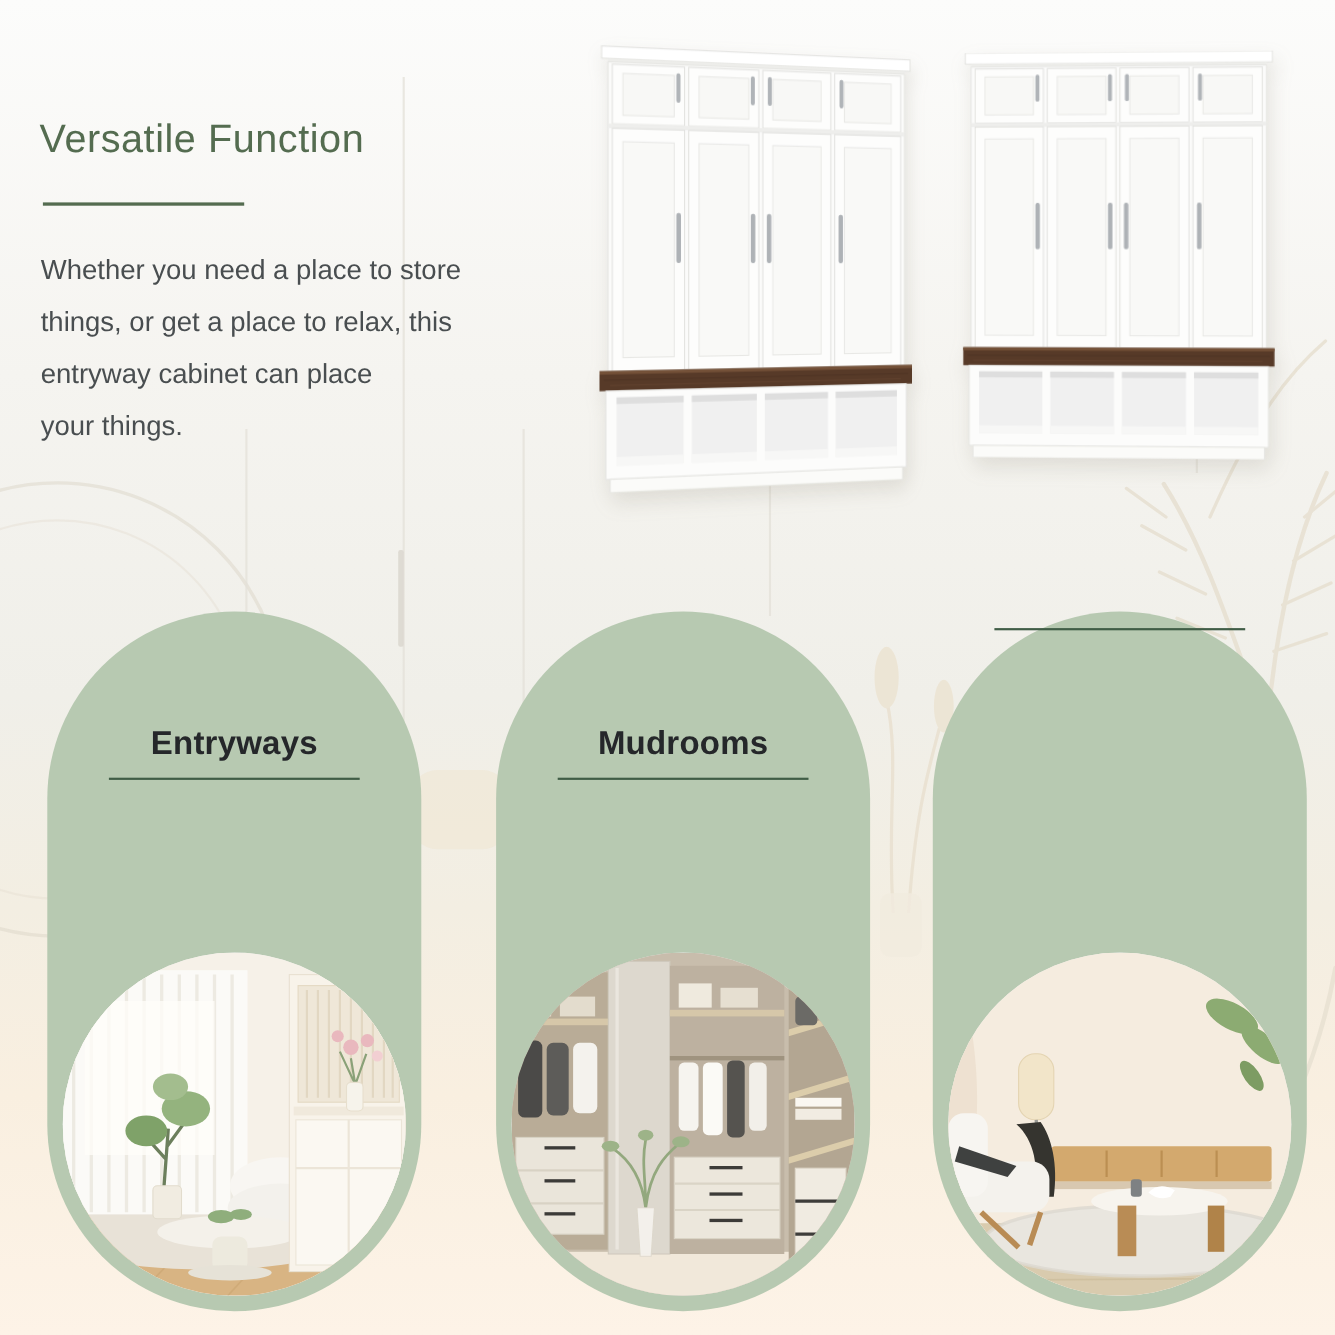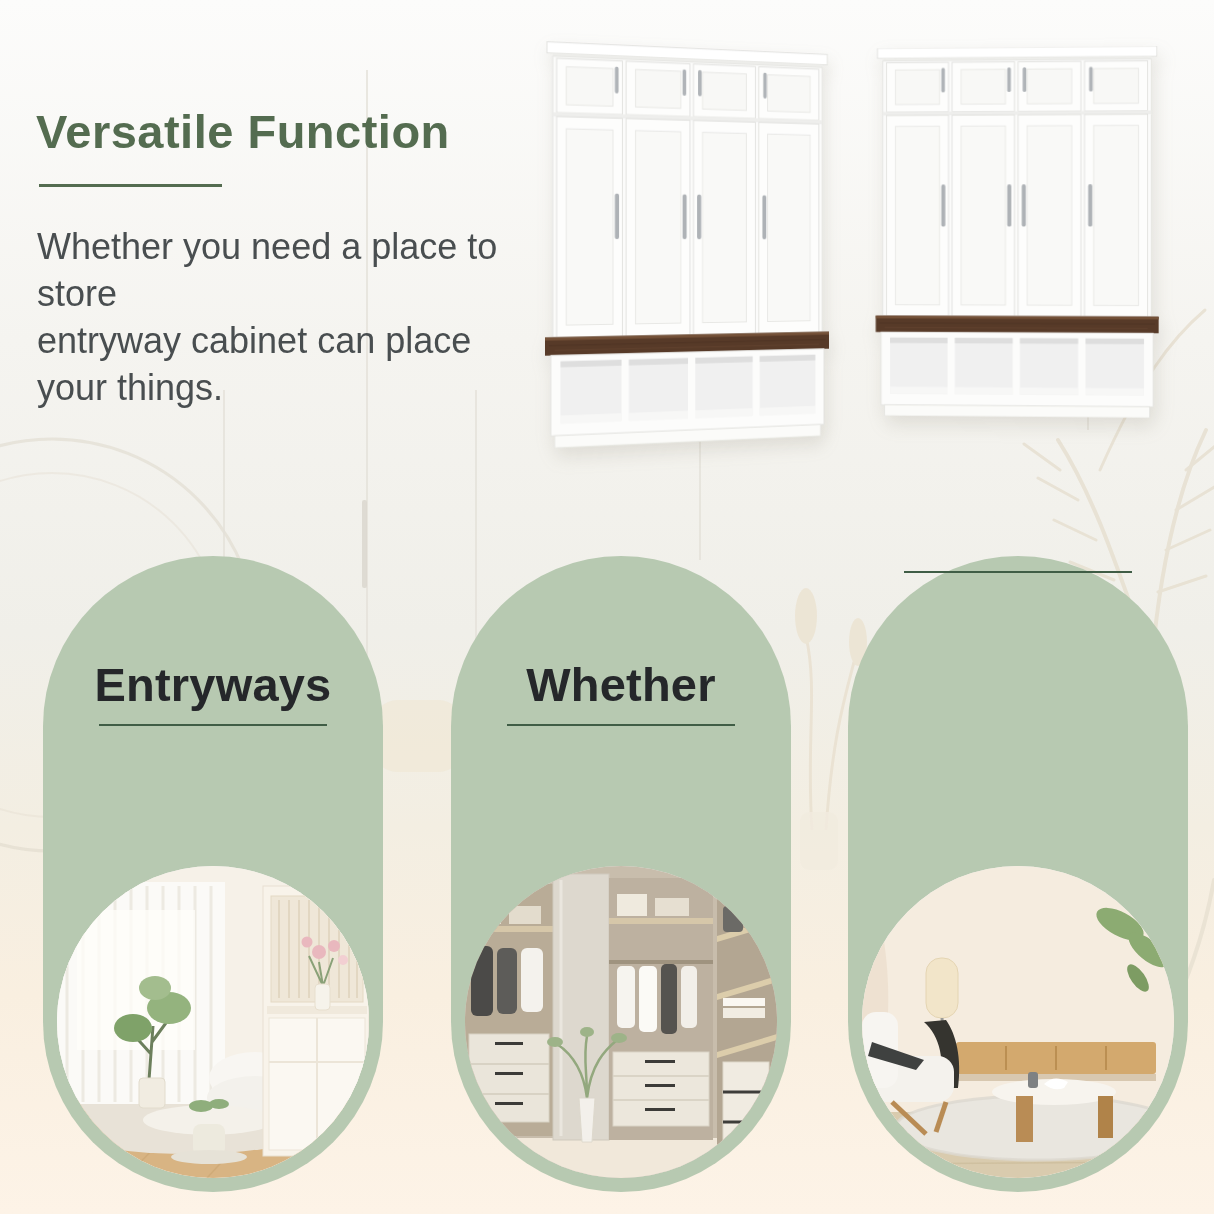--- a/index.html
+++ b/index.html
@@ -5,39 +5,39 @@
   html,body{margin:0;padding:0;background:#ffffff;}
   .canvas{
     position:relative;width:1214px;height:1214px;overflow:hidden;
     background:linear-gradient(180deg,#fcfcfb 0%,#f5f4f0 28%,#f0efe9 52%,#f3eee2 68%,#f9efe0 82%,#fdf3e7 100%);
     font-family:"Liberation Sans",sans-serif;
   }
   .bg-decor{position:absolute;left:0;top:0;width:1214px;height:1214px;z-index:0;}
   
   .hero-title{
     position:absolute;left:36px;top:106px;margin:0;z-index:2;
-    font-size:47px;font-weight:bold;color:#546c50;letter-spacing:.5px;line-height:1.1;
+    font-size:36px;font-weight:normal;color:#546c50;letter-spacing:.5px;line-height:1.1;
   }
   .title-rule{position:absolute;left:39px;top:184px;width:183px;height:3px;background:#546c50;z-index:2;}
   .hero-text{position:absolute;left:37px;top:223px;width:540px;margin:0;z-index:2;
-    font-size:36px;line-height:47px;color:#494e50;}
+    font-size:25px;line-height:47px;color:#494e50;}
   .hero-text span{display:block;}
   
   .cabinet{position:absolute;z-index:2;filter:drop-shadow(3px 9px 9px rgba(120,110,95,.16));}
   .cabinet svg{display:block;width:100%;height:100%;}
   .cab-left{left:545px;top:28px;width:314px;height:434px;
     transform:perspective(1200px) rotateY(15deg);transform-origin:left center;}
   .cab-right{left:866px;top:46px;width:298px;height:372px;
     transform:perspective(1600px) rotateY(-4deg);transform-origin:right center;}
   
   .card{position:absolute;top:556px;width:340px;height:636px;z-index:3;
     background:#b7c9b1;border-radius:170px;}
   .card-1{left:43px}.card-2{left:451px}.card-3{left:848px}
   .card h2{margin:104px 12px 0;text-align:center;
-    font-size:47px;font-weight:bold;color:#25272a;line-height:1.05;letter-spacing:.2px;}
+    font-size:30px;font-weight:bold;color:#25272a;line-height:1.05;letter-spacing:.2px;}
   .card-rule{width:228px;height:2px;background:#405d46;margin:15px auto 0;}
   .photo{position:absolute;left:14px;bottom:14px;width:312px;height:312px;
     border-radius:50%;overflow:hidden;background:#eee;}
   .photo svg{display:block;width:100%;height:100%;}
 </style>
 </head>
 <body>
 
 <div class="canvas">
 
@@ -135,20 +135,21 @@
         </g>
         <rect x="10" y="392" width="292" height="12" fill="#fbfbf9" stroke="#e6e6e3"></rect>
       </g>
     </defs>
   </svg>
 
   <h1 class="hero-title">Versatile Function</h1>
   <div class="title-rule"></div>
   <p class="hero-text">
     <span>Whether you need a place to store</span>
+    <span>things, or get a place to relax, this</span>
     <span>entryway cabinet can place</span>
     <span>your things.</span>
   </p>
 
   <div class="cabinet cab-left">
     <svg viewBox="0 0 312 404">
         <use href="#cab"></use>
       </svg>
   </div>
   <div class="cabinet cab-right">
@@ -232,21 +233,21 @@
             <circle cx="277" cy="80" r="6"></circle>
           <circle cx="250" cy="76" r="5.5"></circle>
             <circle cx="286" cy="94" r="5" fill="#f2cfd2"></circle>
         </g>
         <rect x="258" y="118" width="15" height="26" rx="4" fill="#f6f3eb" stroke="#e7dfce"></rect>
       </svg>
     </div>
   </div>
 
   <div class="card card-2">
-    <h2>Whether</h2>
+    <h2>Mudrooms</h2>
     <div class="card-rule"></div>
     <div class="photo">
       <svg viewBox="0 0 312 312">
         <rect width="312" height="312" fill="#c8bdac"></rect>
         <rect y="272" width="312" height="40" fill="#f1e8da"></rect>
 
         <rect x="0" y="18" width="88" height="252" fill="#b9ac97"></rect>
         <rect x="0" y="60" width="88" height="6" fill="#d6c7a9"></rect>
         <rect x="8" y="36" width="28" height="22" fill="#ebe5d9"></rect>
           <rect x="44" y="40" width="32" height="18" fill="#e3dccd"></rect>

